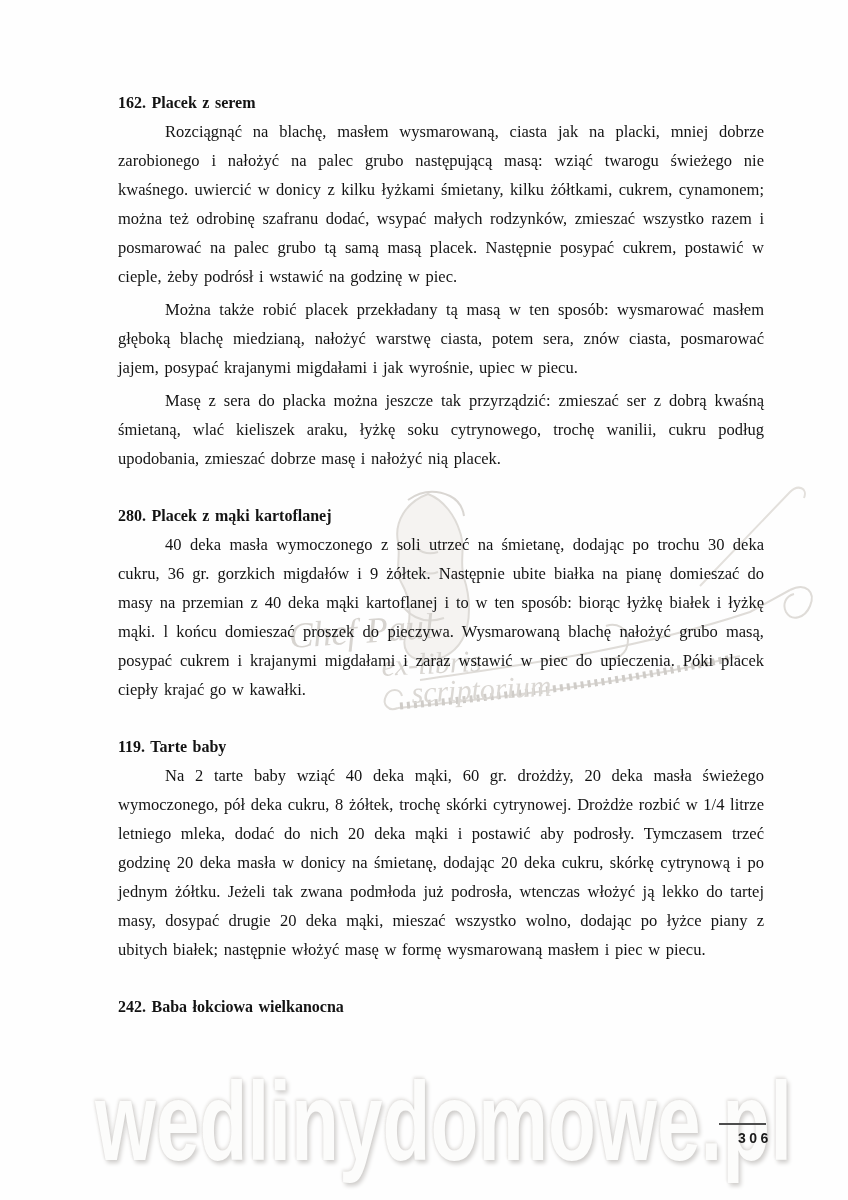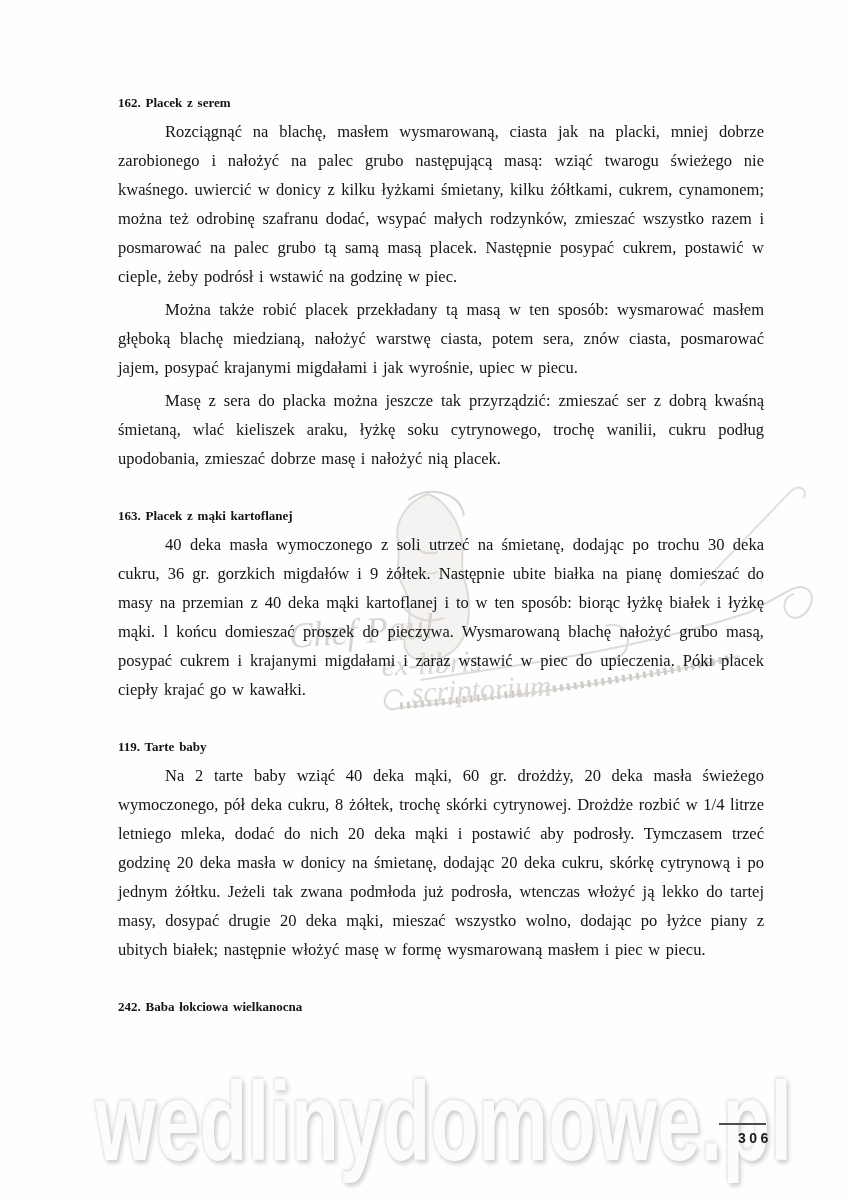--- a/index.html
+++ b/index.html
@@ -34,21 +34,21 @@
     left: 118px; top: 88px;
     width: 650px;
     z-index: 2;
     color: #131313;
     font-size: 16.5px;
     line-height: 29px;
     text-align: justify;
     word-spacing: 1.5px;
   }
   .text-block h2 {
-    font-size: 13px;
+    font-size: 16px;
     font-weight: bold;
     line-height: 29px;
     margin: 28px 0 0 0;
     text-align: left;
   }
   .text-block h2.first { margin-top: 0; }
   .text-block p {
     text-indent: 47px;
     margin: 0 4px 4px 0;
   }
@@ -119,21 +119,21 @@
     <text x="142" y="273" font-size="30" fill="#dbd8d4" transform="rotate(-3 142 273)">scriptorium</text>
   </svg>
 
   <main class="text-block">
 
     <h2 class="first">162. Placek z serem</h2>
     <p>Rozciągnąć na blachę, masłem wysmarowaną, ciasta jak na placki, mniej dobrze zarobionego i nałożyć na palec grubo następującą masą: wziąć twarogu świeżego nie kwaśnego. uwiercić w donicy z kilku łyżkami śmietany, kilku żółtkami, cukrem, cynamonem; można też odrobinę szafranu dodać, wsypać małych rodzynków, zmieszać wszystko razem i posmarować na palec grubo tą samą masą placek. Następnie posypać cukrem, postawić w cieple, żeby podrósł i wstawić na godzinę w piec.</p>
     <p>Można także robić placek przekładany tą masą w ten sposób: wysmarować masłem głęboką blachę miedzianą, nałożyć warstwę ciasta, potem sera, znów ciasta, posmarować jajem, posypać krajanymi migdałami i jak wyrośnie, upiec w piecu.</p>
     <p>Masę z sera do placka można jeszcze tak przyrządzić: zmieszać ser z dobrą kwaśną śmietaną, wlać kieliszek araku, łyżkę soku cytrynowego, trochę wanilii, cukru podług upodobania, zmieszać dobrze masę i nałożyć nią placek.</p>
 
-    <h2>163. Placek z mąki kartoflanej</h2>
+    <h2>280. Placek z mąki kartoflanej</h2>
     <p>40 deka masła wymoczonego z soli utrzeć na śmietanę, dodając po trochu 30 deka cukru, 36 gr. gorzkich migdałów i 9 żółtek. Następnie ubite białka na pianę domieszać do masy na przemian z 40 deka mąki kartoflanej i to w ten sposób: biorąc łyżkę białek i łyżkę mąki. l końcu domieszać proszek do pieczywa. Wysmarowaną blachę nałożyć grubo masą, posypać cukrem i krajanymi migdałami i zaraz wstawić w piec do upieczenia. Póki placek ciepły krajać go w kawałki.</p>
 
     <h2>119. Tarte baby</h2>
     <p>Na 2 tarte baby wziąć 40 deka mąki, 60 gr. drożdży, 20 deka masła świeżego wymoczonego, pół deka cukru, 8 żółtek, trochę skórki cytrynowej. Drożdże rozbić w 1/4 litrze letniego mleka, dodać do nich 20 deka mąki i postawić aby podrosły. Tymczasem trzeć godzinę 20 deka masła w donicy na śmietanę, dodając 20 deka cukru, skórkę cytrynową i po jednym żółtku. Jeżeli tak zwana podmłoda już podrosła, wtenczas włożyć ją lekko do tartej masy, dosypać drugie 20 deka mąki, mieszać wszystko wolno, dodając po łyżce piany z ubitych białek; następnie włożyć masę w formę wysmarowaną masłem i piec w piecu.</p>
 
     <h2>242. Baba łokciowa wielkanocna</h2>
 
   </main>
 
   <div class="site-watermark">wedlinydomowe.pl</div>

